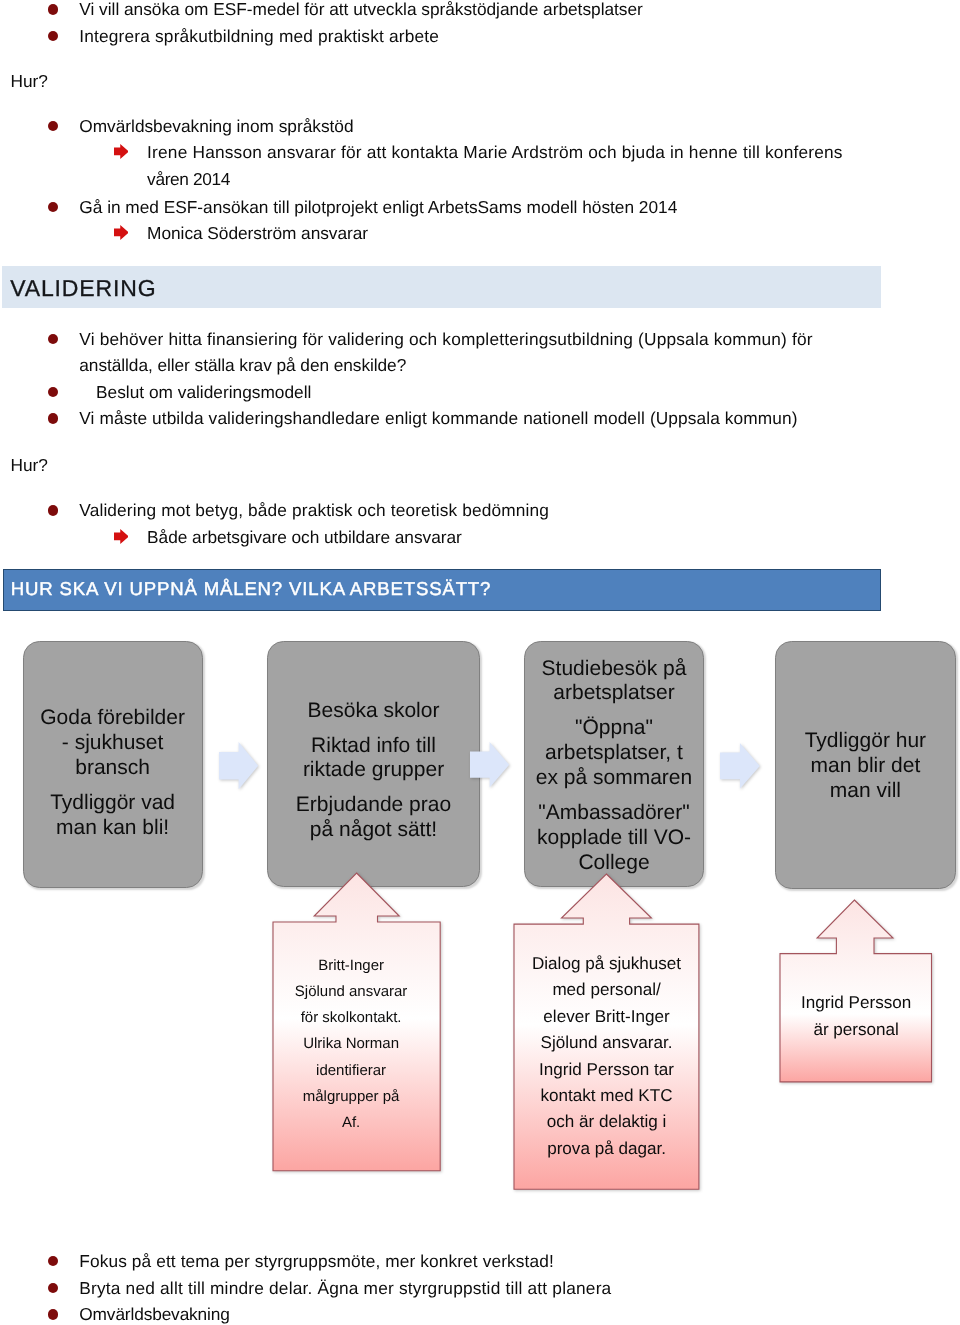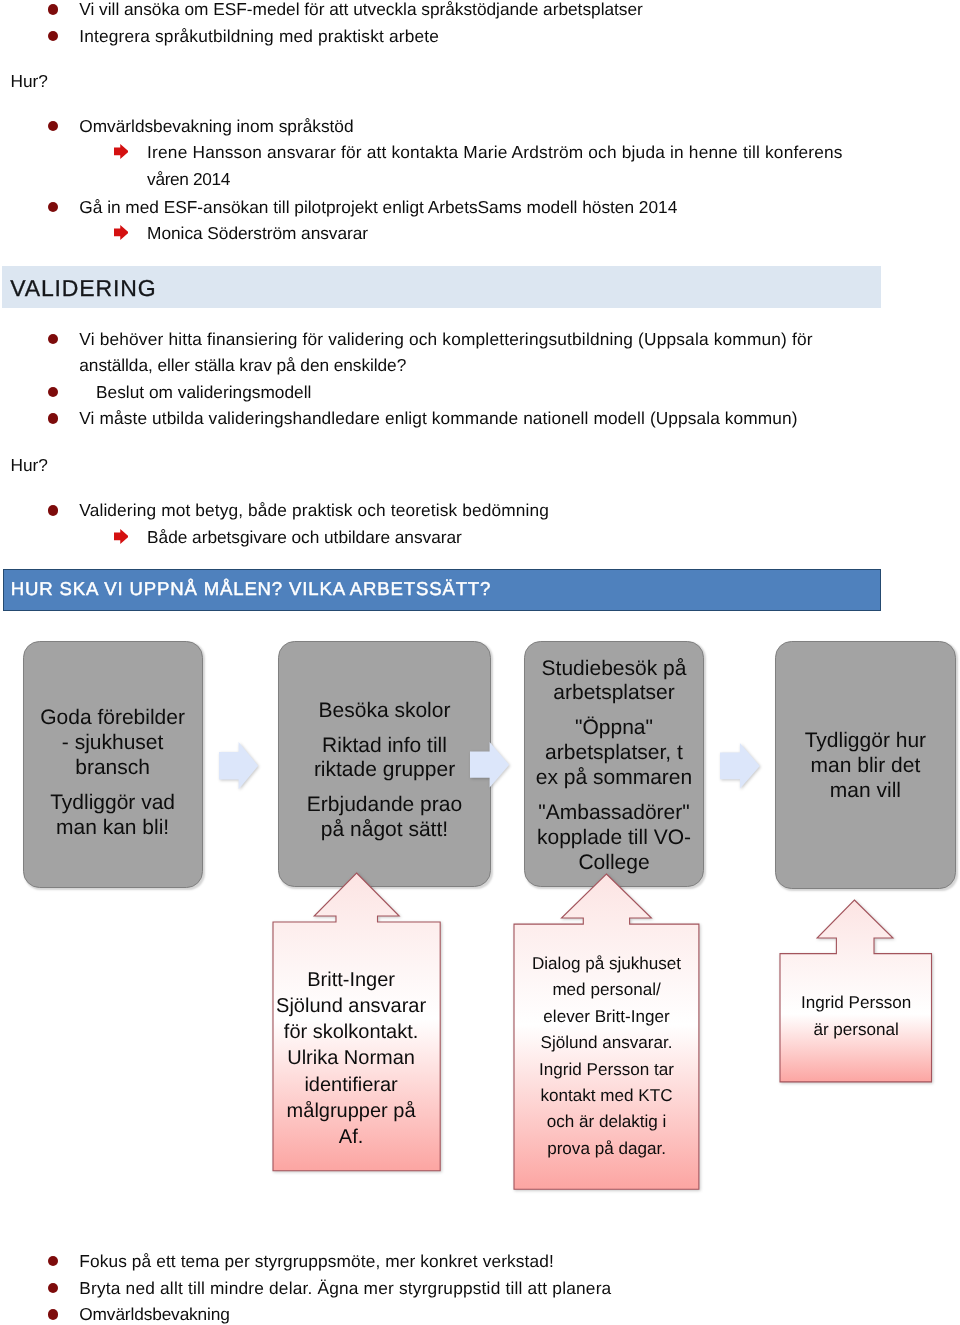--- a/index.html
+++ b/index.html
@@ -95,21 +95,21 @@
 </div>
 
 <div class="band band-blue" style="left:2.6px;top:569.4px;width:878.3px;height:41.4px"></div>
 <span class="band-txt h-blue" style="left:10.8px;top:580.0px">HUR SKA VI UPPNÅ MÅLEN? VILKA ARBETSSÄTT?</span>
 
 <div class="flow">
   <div class="fbox" style="left:22.6px;top:641.0px;width:180.0px;height:246.8px;padding-top:18px">
     <p class="fpara"><span>Goda förebilder</span><br><span>- sjukhuset</span><br><span>bransch</span></p>
     <p class="fpara"><span>Tydliggör vad</span><br><span>man kan bli!</span></p>
   </div>
-  <div class="fbox" style="left:278px;top:641.0px;width:213px;height:245.7px;padding-top:14px">
+  <div class="fbox" style="left:267px;top:641.0px;width:213px;height:245.7px;padding-top:14px">
     <p class="fpara"><span>Besöka skolor</span></p>
     <p class="fpara"><span>Riktad info till</span><br><span>riktade grupper</span></p>
     <p class="fpara"><span>Erbjudande prao</span><br><span>på något sätt!</span></p>
   </div>
   <div class="fbox" style="left:524.1px;top:641.0px;width:179.8px;height:246.1px;padding-top:4.00px">
     <p class="fpara"><span>Studiebesök på</span><br><span>arbetsplatser</span></p>
     <p class="fpara"><span>"Öppna"</span><br><span>arbetsplatser, t</span><br><span>ex på sommaren</span></p>
     <p class="fpara"><span>"Ambassadörer"</span><br><span>kopplade till VO-</span><br><span>College</span></p>
   </div>
   <div class="fbox" style="left:775.2px;top:640.9px;width:180.4px;height:248.3px;padding-top:3.00px">
@@ -131,21 +131,21 @@
   <svg class="cosvg" width="171.20" height="301.80" viewBox="0 0 171.20 301.80">
     <defs>
           <linearGradient id="cg0" gradientUnits="userSpaceOnUse" x1="0" y1="2.00" x2="0" y2="299.80">
             <stop offset="0" stop-color="#fce4e3"></stop>
             <stop offset="0.489" stop-color="#ffffff"></stop>
             <stop offset="1" stop-color="#fca5a2"></stop>
           </linearGradient>
         </defs>
     <path d="M85.60 2.00 L128.20 45.00 L106.50 45.00 L106.50 51.00 L169.20 51.00 L169.20 299.80 L2.00 299.80 L2.00 51.00 L65.00 51.00 L65.00 45.00 L43.20 45.00 Z" fill="url(#cg0)" stroke="#a3545c" stroke-width="1.1" stroke-linejoin="miter"></path>
   </svg>
-  <div class="ctext" style="top:96px;left:2.00px;width:157px;font-size:20px;line-height:26.30px"><span>Britt-Inger</span><br><span>Sjölund ansvarar</span><br><span>för skolkontakt.</span><br><span>Ulrika Norman</span><br><span>identifierar</span><br><span>målgrupper på</span><br><span>Af.</span></div>
+  <div class="ctext" style="top:82px;left:2.00px;width:157px;font-size:15px;line-height:26.30px"><span>Britt-Inger</span><br><span>Sjölund ansvarar</span><br><span>för skolkontakt.</span><br><span>Ulrika Norman</span><br><span>identifierar</span><br><span>målgrupper på</span><br><span>Af.</span></div>
 </div>
 <div class="callout" style="left:512.10px;top:872.20px;width:188.90px;height:319.20px">
   <svg class="cosvg" width="188.90" height="319.20" viewBox="0 0 188.90 319.20">
     <defs>
           <linearGradient id="cg1" gradientUnits="userSpaceOnUse" x1="0" y1="2.00" x2="0" y2="317.20">
             <stop offset="0" stop-color="#fce4e3"></stop>
             <stop offset="0.478" stop-color="#ffffff"></stop>
             <stop offset="1" stop-color="#fca5a2"></stop>
           </linearGradient>
         </defs>

